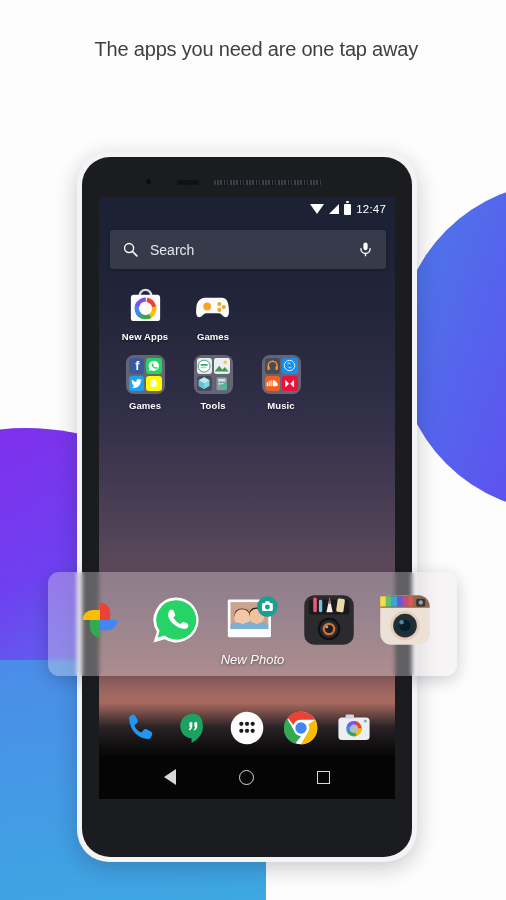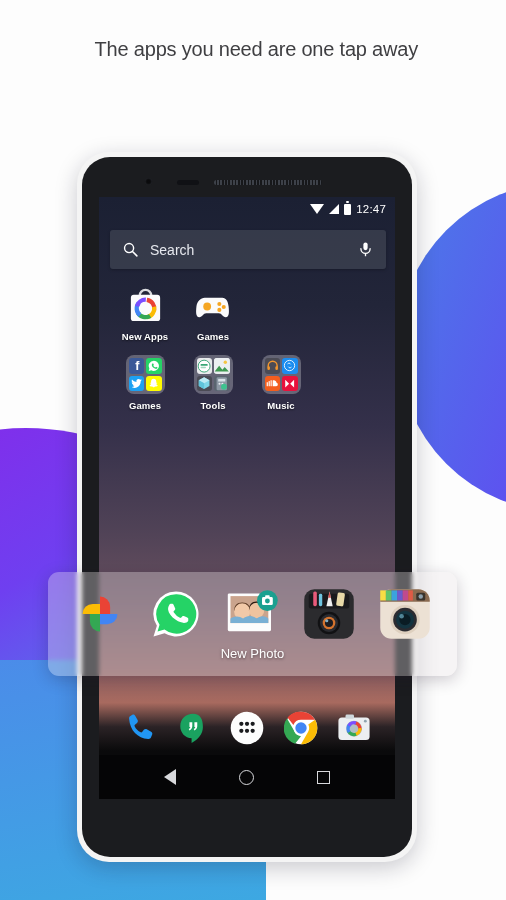--- a/index.html
+++ b/index.html
@@ -197,21 +197,22 @@
   .overlay {
     position:absolute;
     left:48px; top:572px;
     width:409px; height:104px;
     z-index:20;
     border-radius:11px;
     background:rgba(232,226,228,.34);
     backdrop-filter:blur(2px);
     box-shadow:0 4px 16px rgba(30,20,40,.22);
     display:flex; align-items:flex-start;
-    padding:15px 14px 0 14px;
+    padding:21px 14px 0 14px;
+    font-style:italic;
   }
   .ov-item {
     flex:1;
     display:flex; flex-direction:column; align-items:center;
   }
   .ov-icon { width:54px;height:54px; position:relative;
     display:flex;align-items:center;justify-content:center;}
   .ov-label {
     margin-top:5px; font-size:13px; color:#fff; font-weight:400;
     text-shadow:0 1px 3px rgba(0,0,0,.5); white-space:nowrap;

